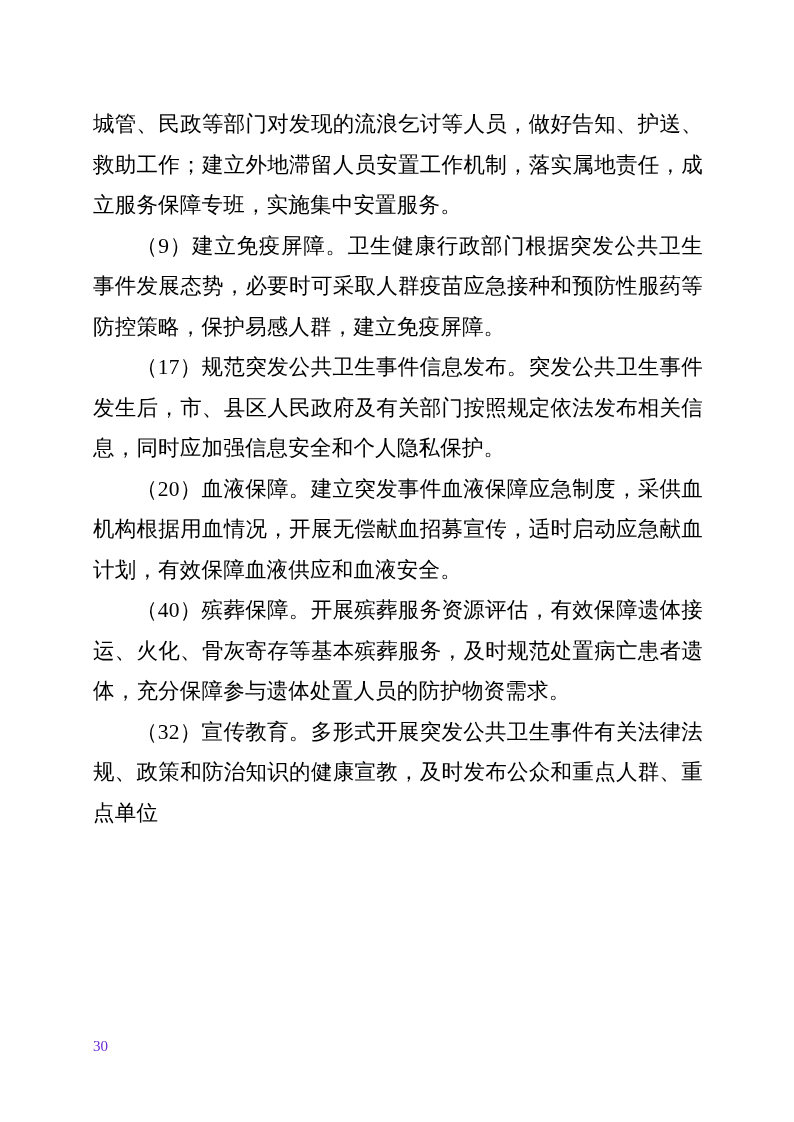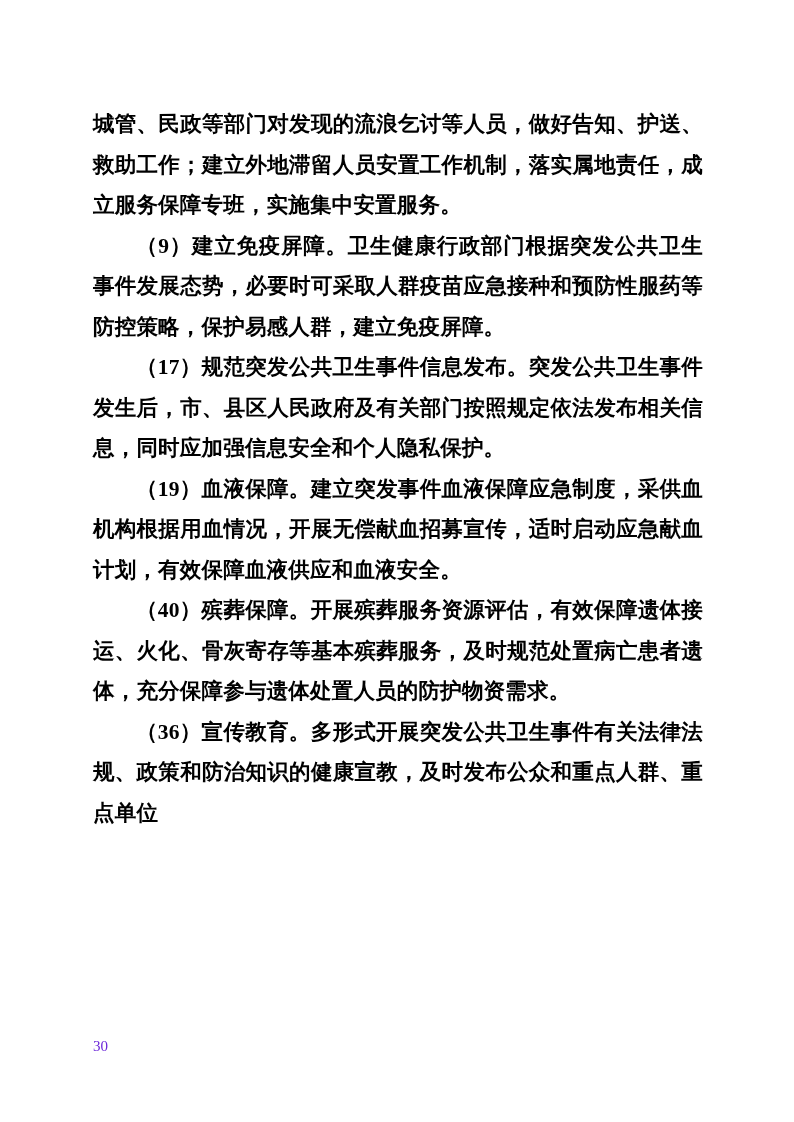--- a/index.html
+++ b/index.html
@@ -24,21 +24,20 @@
   }
   .para {
     font-family: "Liberation Serif", "DejaVu Serif", serif;
     font-size: 21.5px;
     line-height: 40.5px;
     color: #000000;
     text-align: justify;
     text-justify: inter-ideograph;
     margin: 0 0 0 0;
     letter-spacing: 0.2px;
-    font-weight: bold;
   }
   .para.indent {
     text-indent: 43px;
   }
   .page-number {
     position: absolute;
     left: 93px;
     top: 1038px;
     font-family: "Liberation Serif", "DejaVu Serif", serif;
     font-size: 15px;
@@ -46,18 +45,18 @@
   }
 </style>
 </head>
 <body>
 
 <div class="page">
   <div class="content">
     <p class="para">城管、民政等部门对发现的流浪乞讨等人员，做好告知、护送、救助工作；建立外地滞留人员安置工作机制，落实属地责任，成立服务保障专班，实施集中安置服务。</p>
     <p class="para indent">（9）建立免疫屏障。卫生健康行政部门根据突发公共卫生事件发展态势，必要时可采取人群疫苗应急接种和预防性服药等防控策略，保护易感人群，建立免疫屏障。</p>
     <p class="para indent">（17）规范突发公共卫生事件信息发布。突发公共卫生事件发生后，市、县区人民政府及有关部门按照规定依法发布相关信息，同时应加强信息安全和个人隐私保护。</p>
-    <p class="para indent">（19）血液保障。建立突发事件血液保障应急制度，采供血机构根据用血情况，开展无偿献血招募宣传，适时启动应急献血计划，有效保障血液供应和血液安全。</p>
+    <p class="para indent">（20）血液保障。建立突发事件血液保障应急制度，采供血机构根据用血情况，开展无偿献血招募宣传，适时启动应急献血计划，有效保障血液供应和血液安全。</p>
     <p class="para indent">（40）殡葬保障。开展殡葬服务资源评估，有效保障遗体接运、火化、骨灰寄存等基本殡葬服务，及时规范处置病亡患者遗体，充分保障参与遗体处置人员的防护物资需求。</p>
-    <p class="para indent">（36）宣传教育。多形式开展突发公共卫生事件有关法律法规、政策和防治知识的健康宣教，及时发布公众和重点人群、重点单位</p>
+    <p class="para indent">（32）宣传教育。多形式开展突发公共卫生事件有关法律法规、政策和防治知识的健康宣教，及时发布公众和重点人群、重点单位</p>
   </div>
   <div class="page-number">30</div>
 </div>
 
 </body></html>

